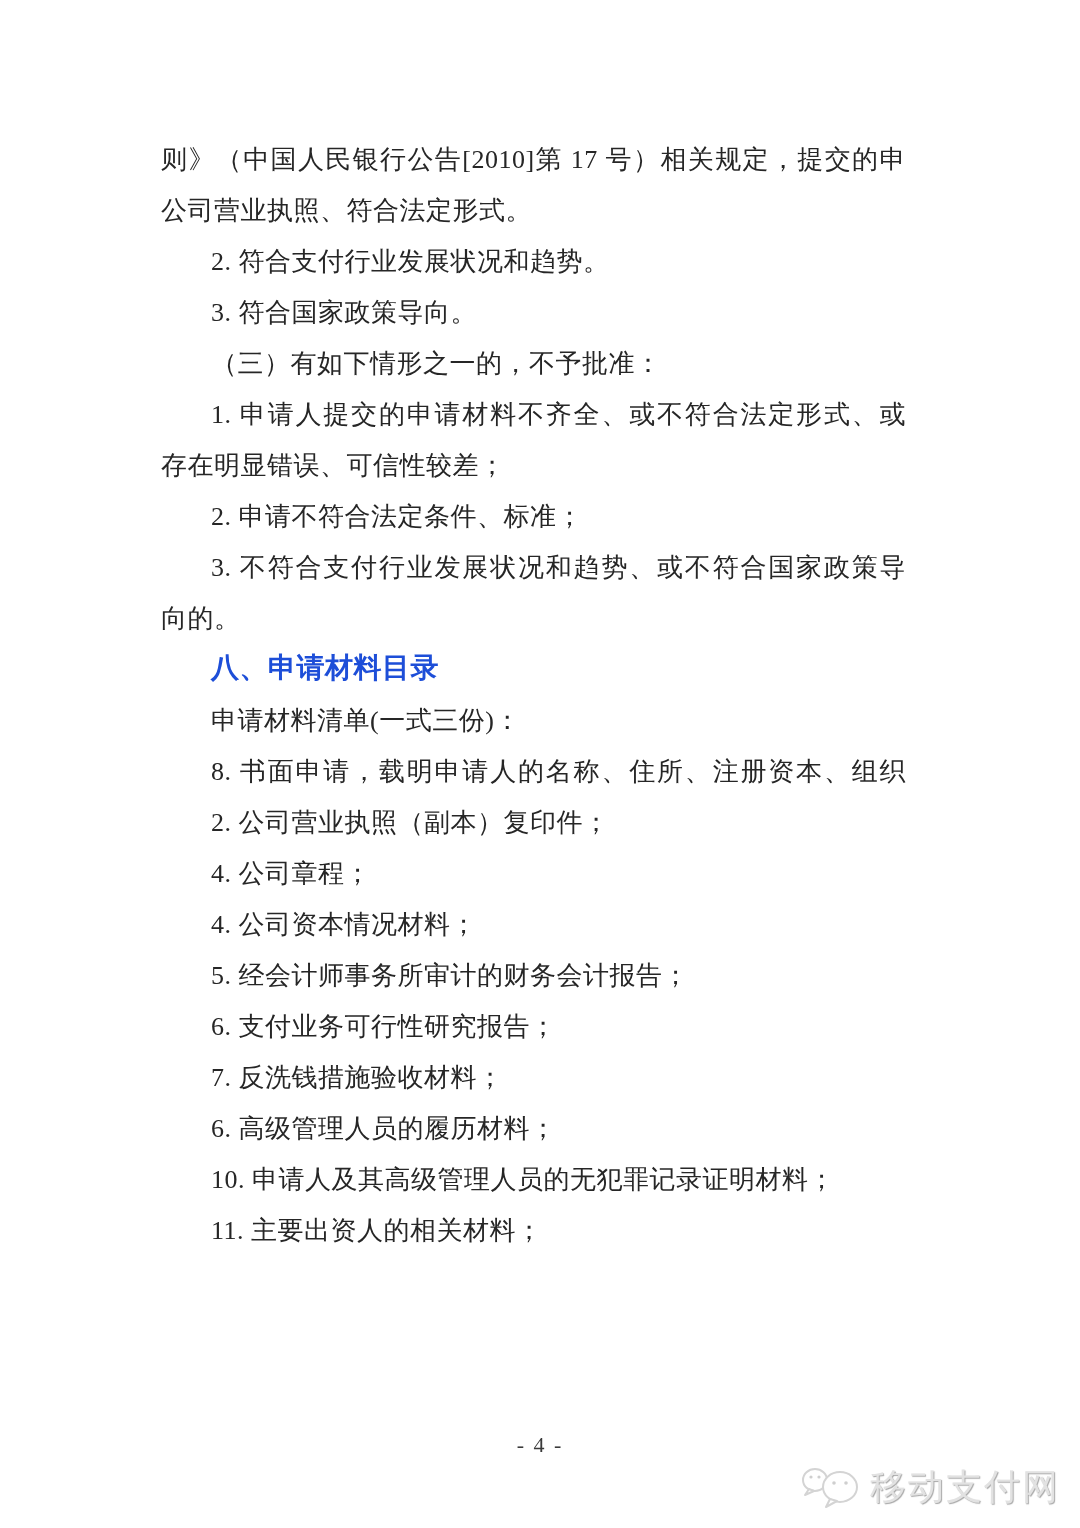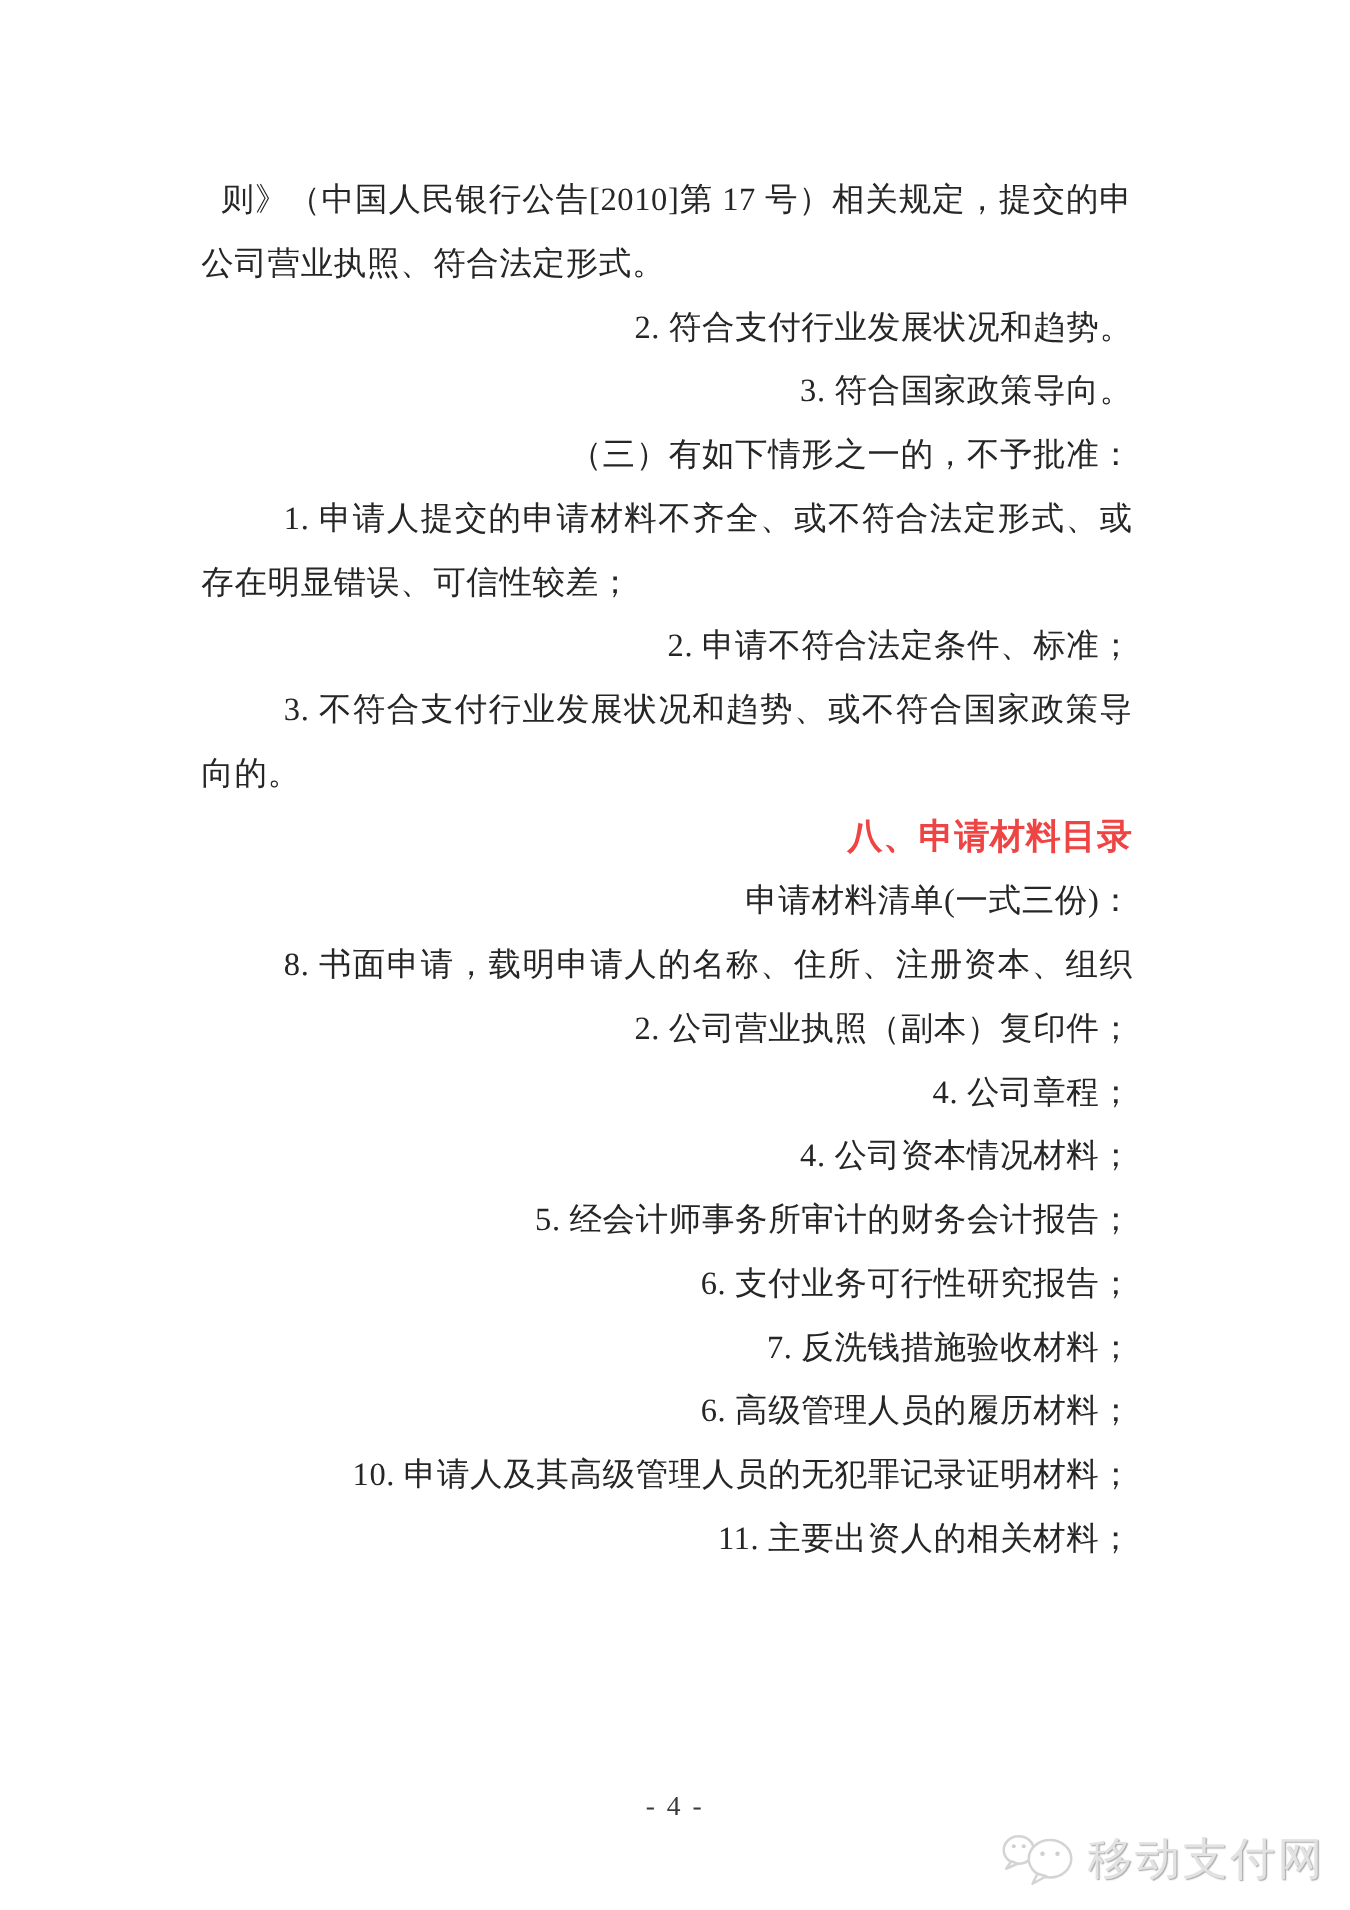--- a/index.html
+++ b/index.html
@@ -25,33 +25,31 @@
   .line {
     height: 51px;
     line-height: 51px;
     font-size: 26px;
     white-space: nowrap;
     text-align: left;
     letter-spacing: 0.5px;
   }
   .line.indent {
     padding-left: 50px;
-    text-align: right;
   }
   
   .line.stretch {
     text-align: justify;
     text-align-last: justify;
-    margin-left: 16px;
   }
   .line.heading {
-    font-family: Liberation Serif, serif;
+    font-family: Liberation Mono, monospace;
     font-weight: 700;
     font-size: 28px;
-    color: #ef4444;
+    color: #1d4ed8;
   }
   .page-number {
     position: absolute;
     left: 0;
     top: 1432px;
     width: 100%;
     text-align: center;
     font-size: 22px;
     letter-spacing: 2px;
     color: #3a3a3a;

